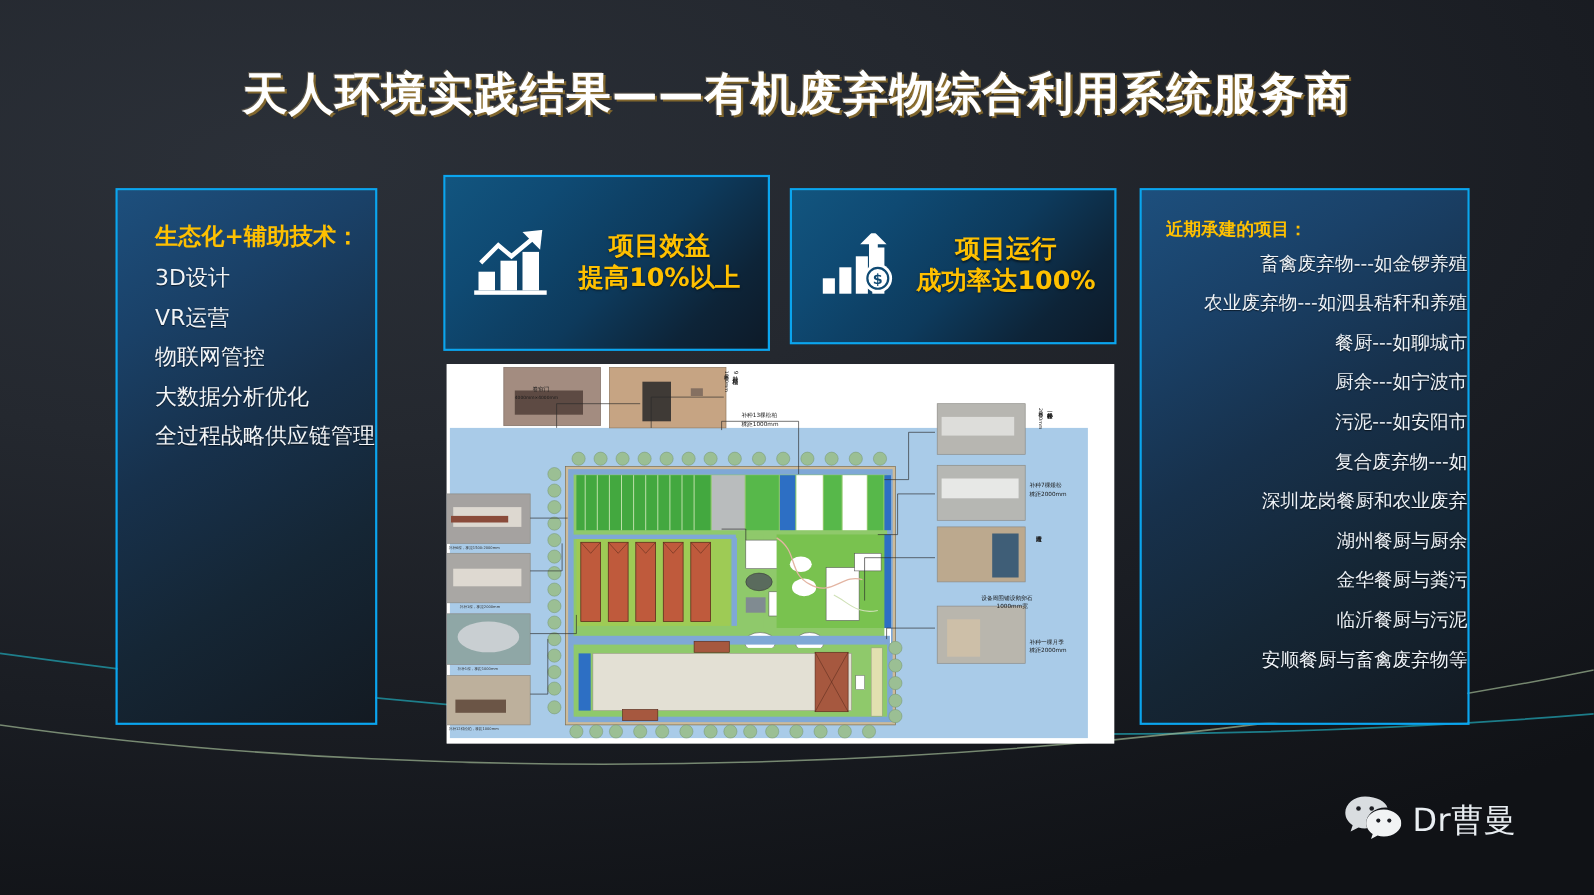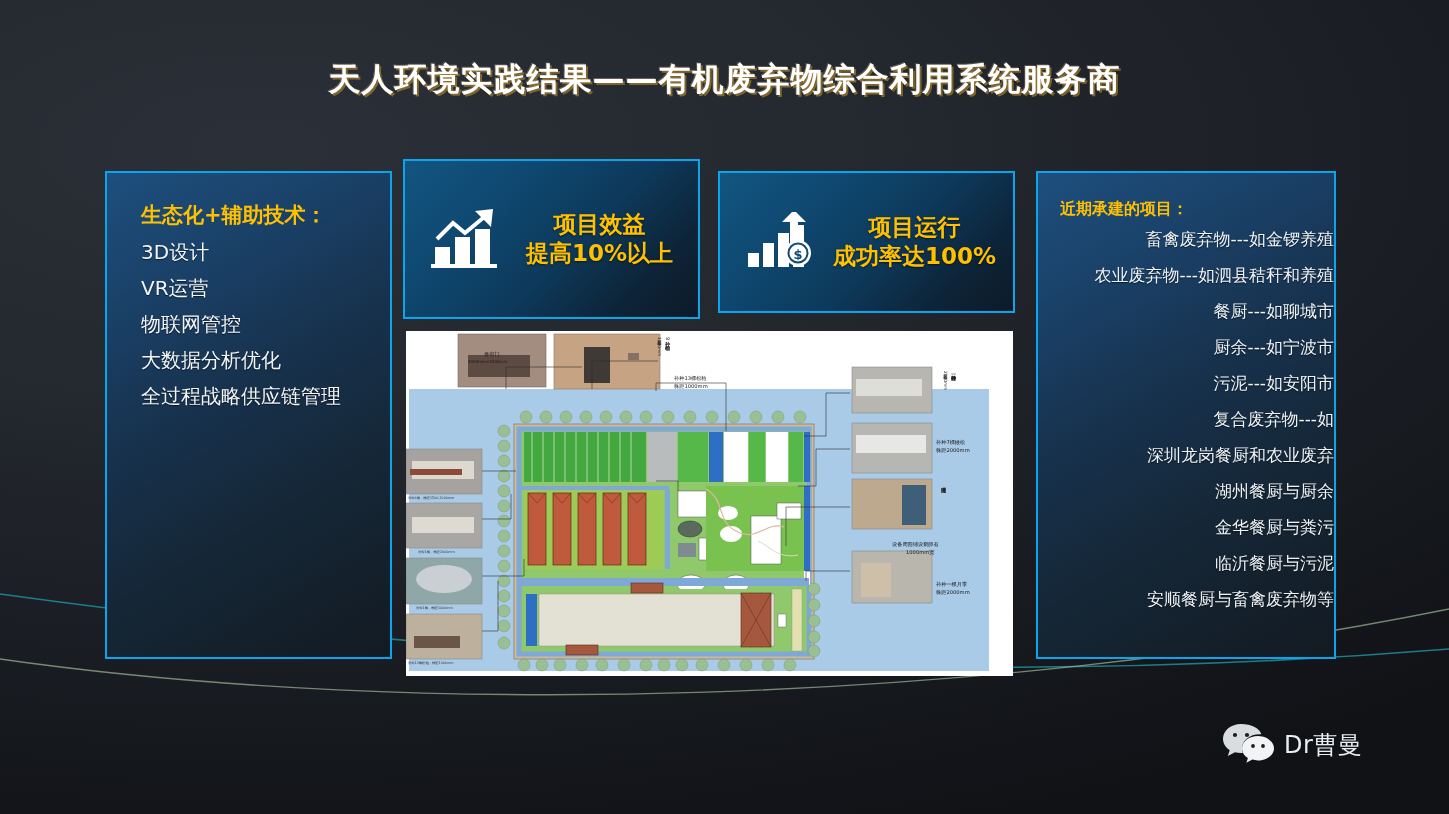--- a/index.html
+++ b/index.html
@@ -12,36 +12,36 @@
     position:relative;width:1449px;height:814px;overflow:hidden;
     background:
       radial-gradient(120% 90% at 18% 18%, #2b3038 0%, #24282f 35%, #1a1d23 68%, #101216 100%);
   }
   
   .curves{position:absolute;left:0;bottom:0;width:1449px;height:260px;pointer-events:none;}
 
   
   .title{
     position:absolute;left:0;top:58px;width:1449px;text-align:center;
-    color:#ffffff;font-size:32px;font-weight:bold;letter-spacing:1px;
+    color:#ffffff;font-size:41px;font-weight:bold;letter-spacing:1px;
     font-family:"DejaVu Sans","Liberation Sans",sans-serif;
     text-shadow:2px 2px 0 rgba(200,150,40,.55), -1px -1px 0 rgba(255,220,150,.25);
     white-space:nowrap;
   }
 
   
   .panel{
     position:absolute;
     border:2px solid #0aa5ef;
     background:linear-gradient(150deg,#1d4f7d 0%,#1a4168 22%,#17314c 45%,#152635 70%,#131a22 100%);
     box-sizing:border-box;
   }
 
   
-  #panel-left{left:105px;top:171px;width:287px;height:488px;}
+  #panel-left{left:105px;top:171px;width:238px;height:488px;}
   .p-head{
     color:#ffc000;font-size:21px;font-weight:bold;
     font-family:"DejaVu Sans","Liberation Sans",sans-serif;
     margin:28px 0 10px 34px;
   }
   .p-item{
     color:#f2f5f8;font-size:20px;margin:0 0 9px 34px;
     font-family:"DejaVu Sans","Liberation Sans",sans-serif;
     text-shadow:0 1px 1px rgba(0,0,0,.6);
   }
@@ -79,21 +79,21 @@
     position:absolute;left:406px;top:331px;width:607px;height:345px;
     background:#ffffff;overflow:hidden;
   }
   .sp-cap{position:absolute;font-size:3.3px;color:#333;white-space:nowrap;font-family:"DejaVu Sans",sans-serif;}
   .sp-note{position:absolute;font-size:5.2px;color:#1a1a1a;line-height:1.35;font-family:"DejaVu Sans",sans-serif;white-space:nowrap;}
   .sp-note.vert{writing-mode:vertical-rl;}
 
   
   #wechat{position:absolute;left:1222px;top:722px;display:flex;align-items:center;}
   #wechat .wx-label{
-    color:#e9eef2;font-size:24px;margin-left:10px;letter-spacing:.5px;
+    color:#e9eef2;font-size:29px;margin-left:10px;letter-spacing:.5px;
     font-family:"DejaVu Sans","Liberation Sans",sans-serif;
   }
 </style>
 </head>
 <body>
 
 <div id="slide">
 
   <svg class="curves" viewBox="0 0 1449 260" preserveAspectRatio="none">
     <path d="M0,40 C400,95 900,140 1449,95" fill="none" stroke="#1f8f9e" stroke-width="1.6" opacity=".85"></path>

